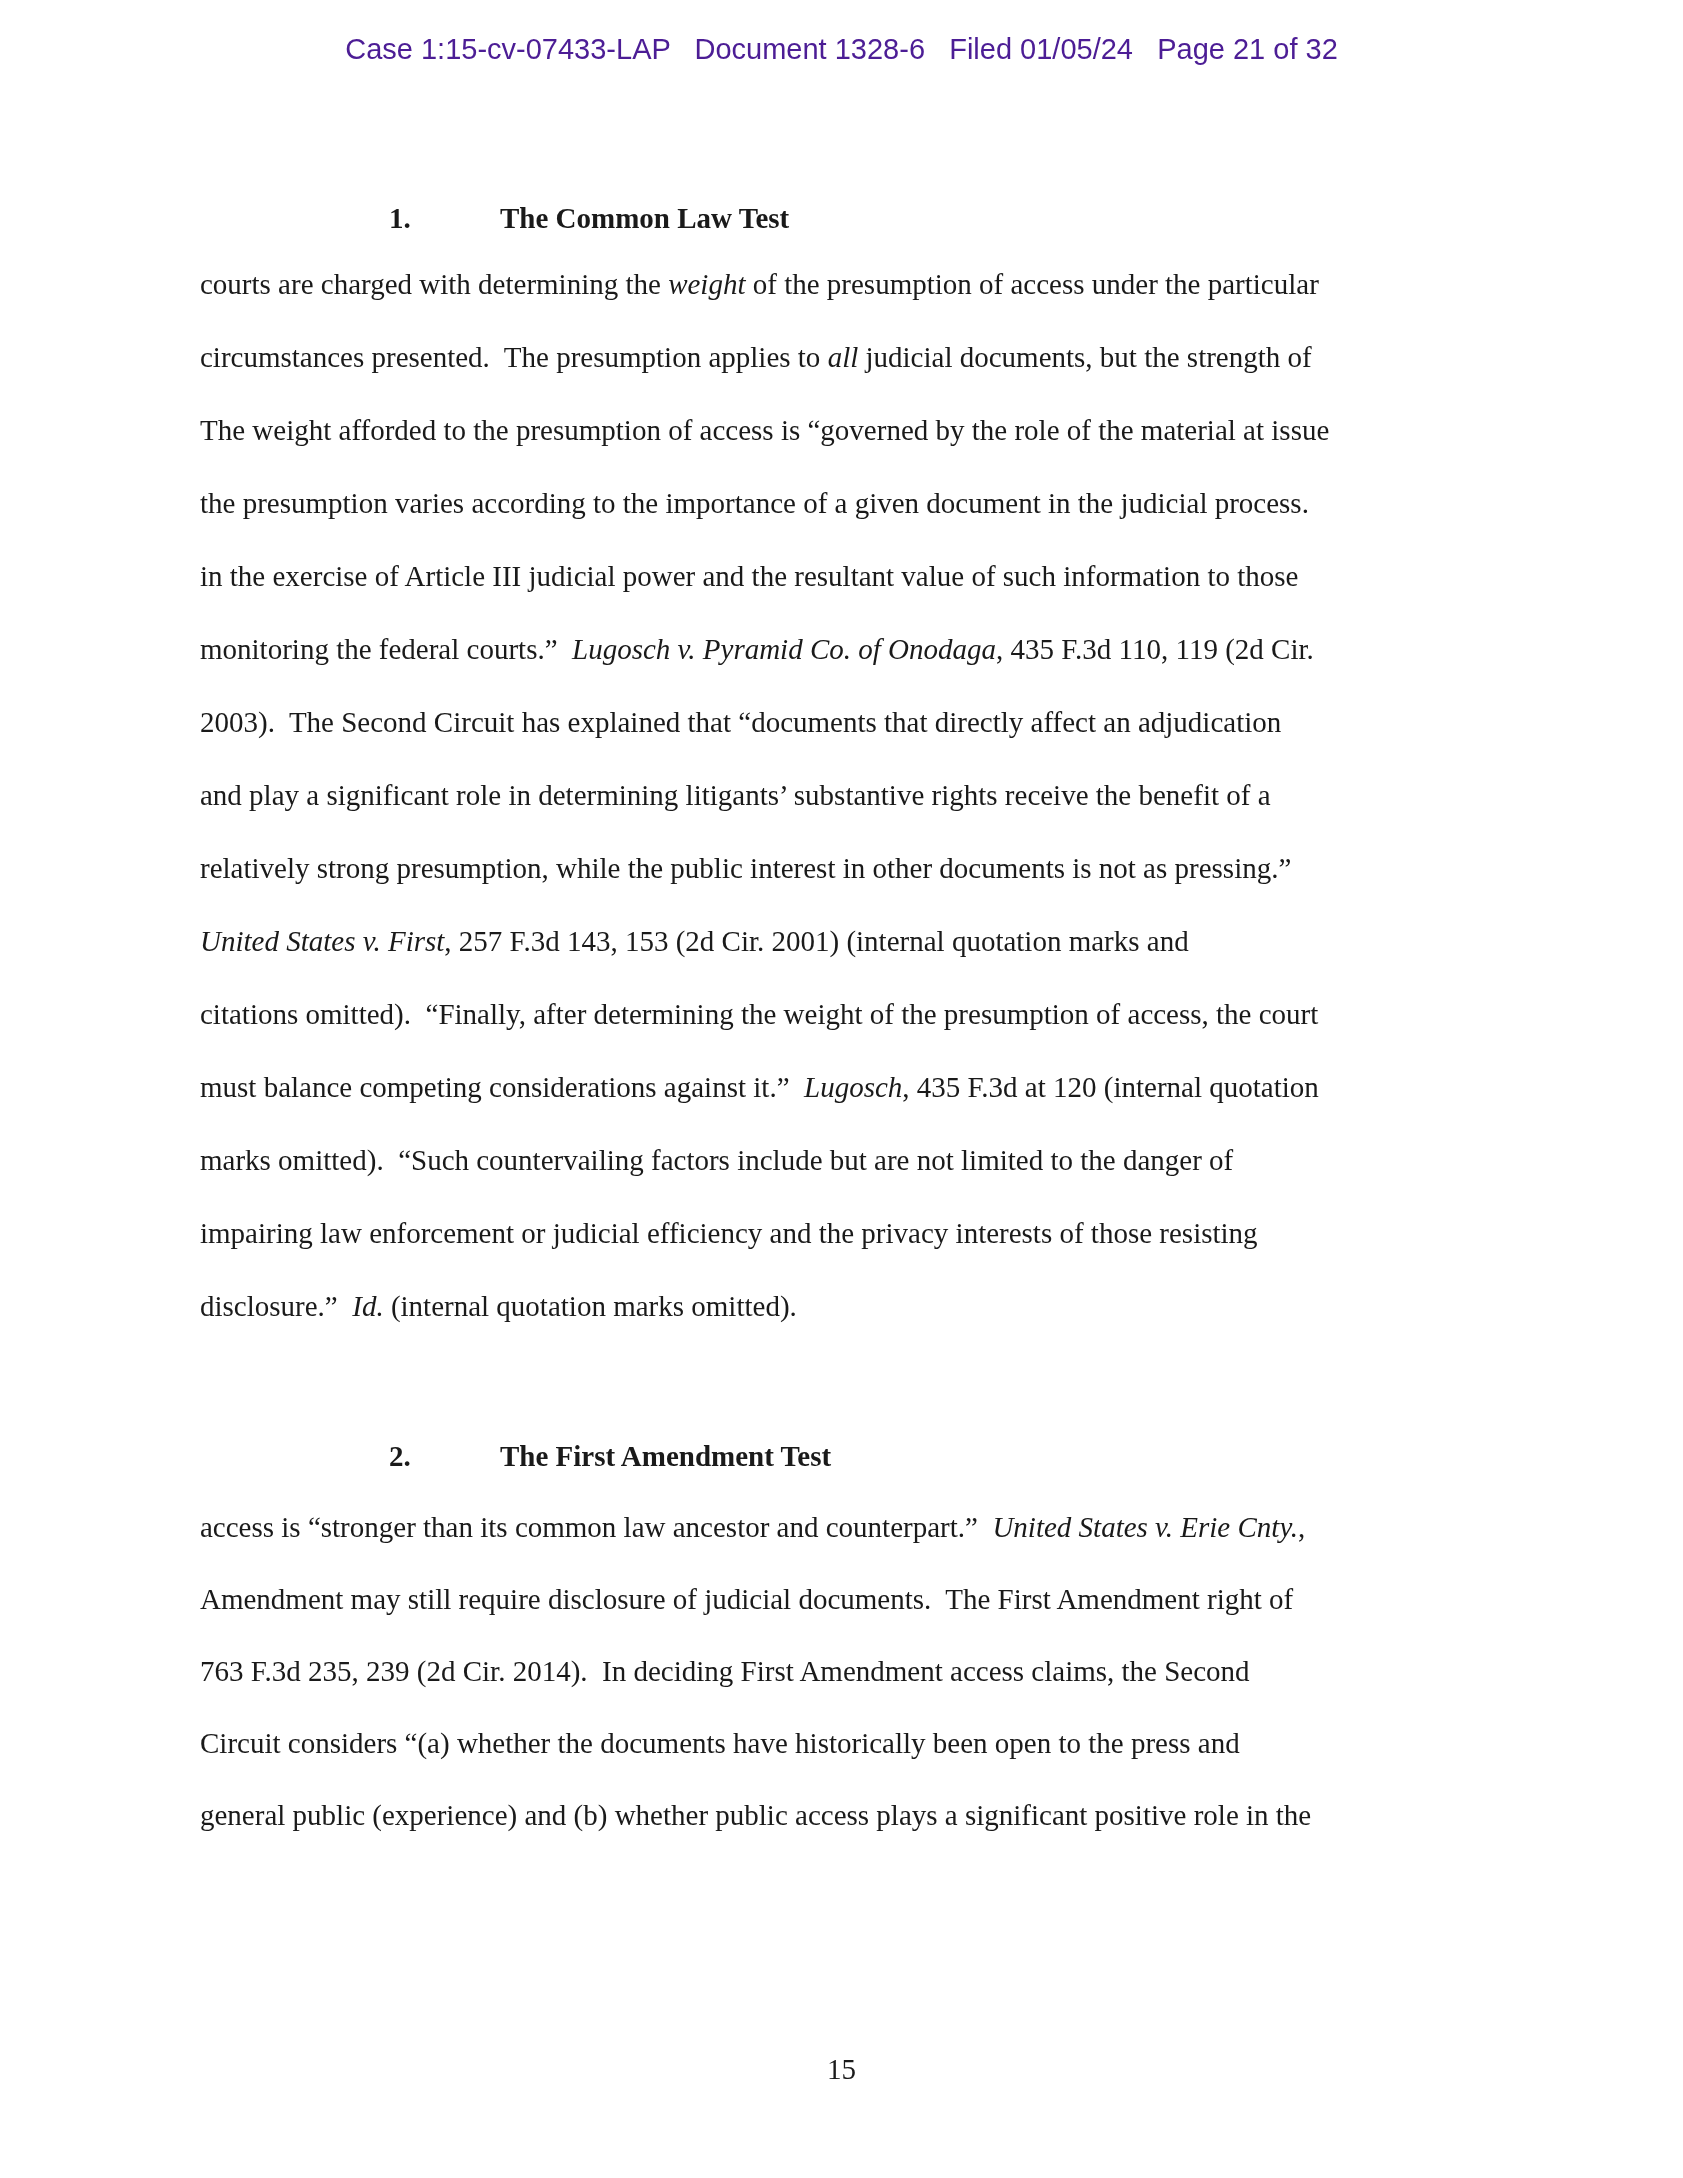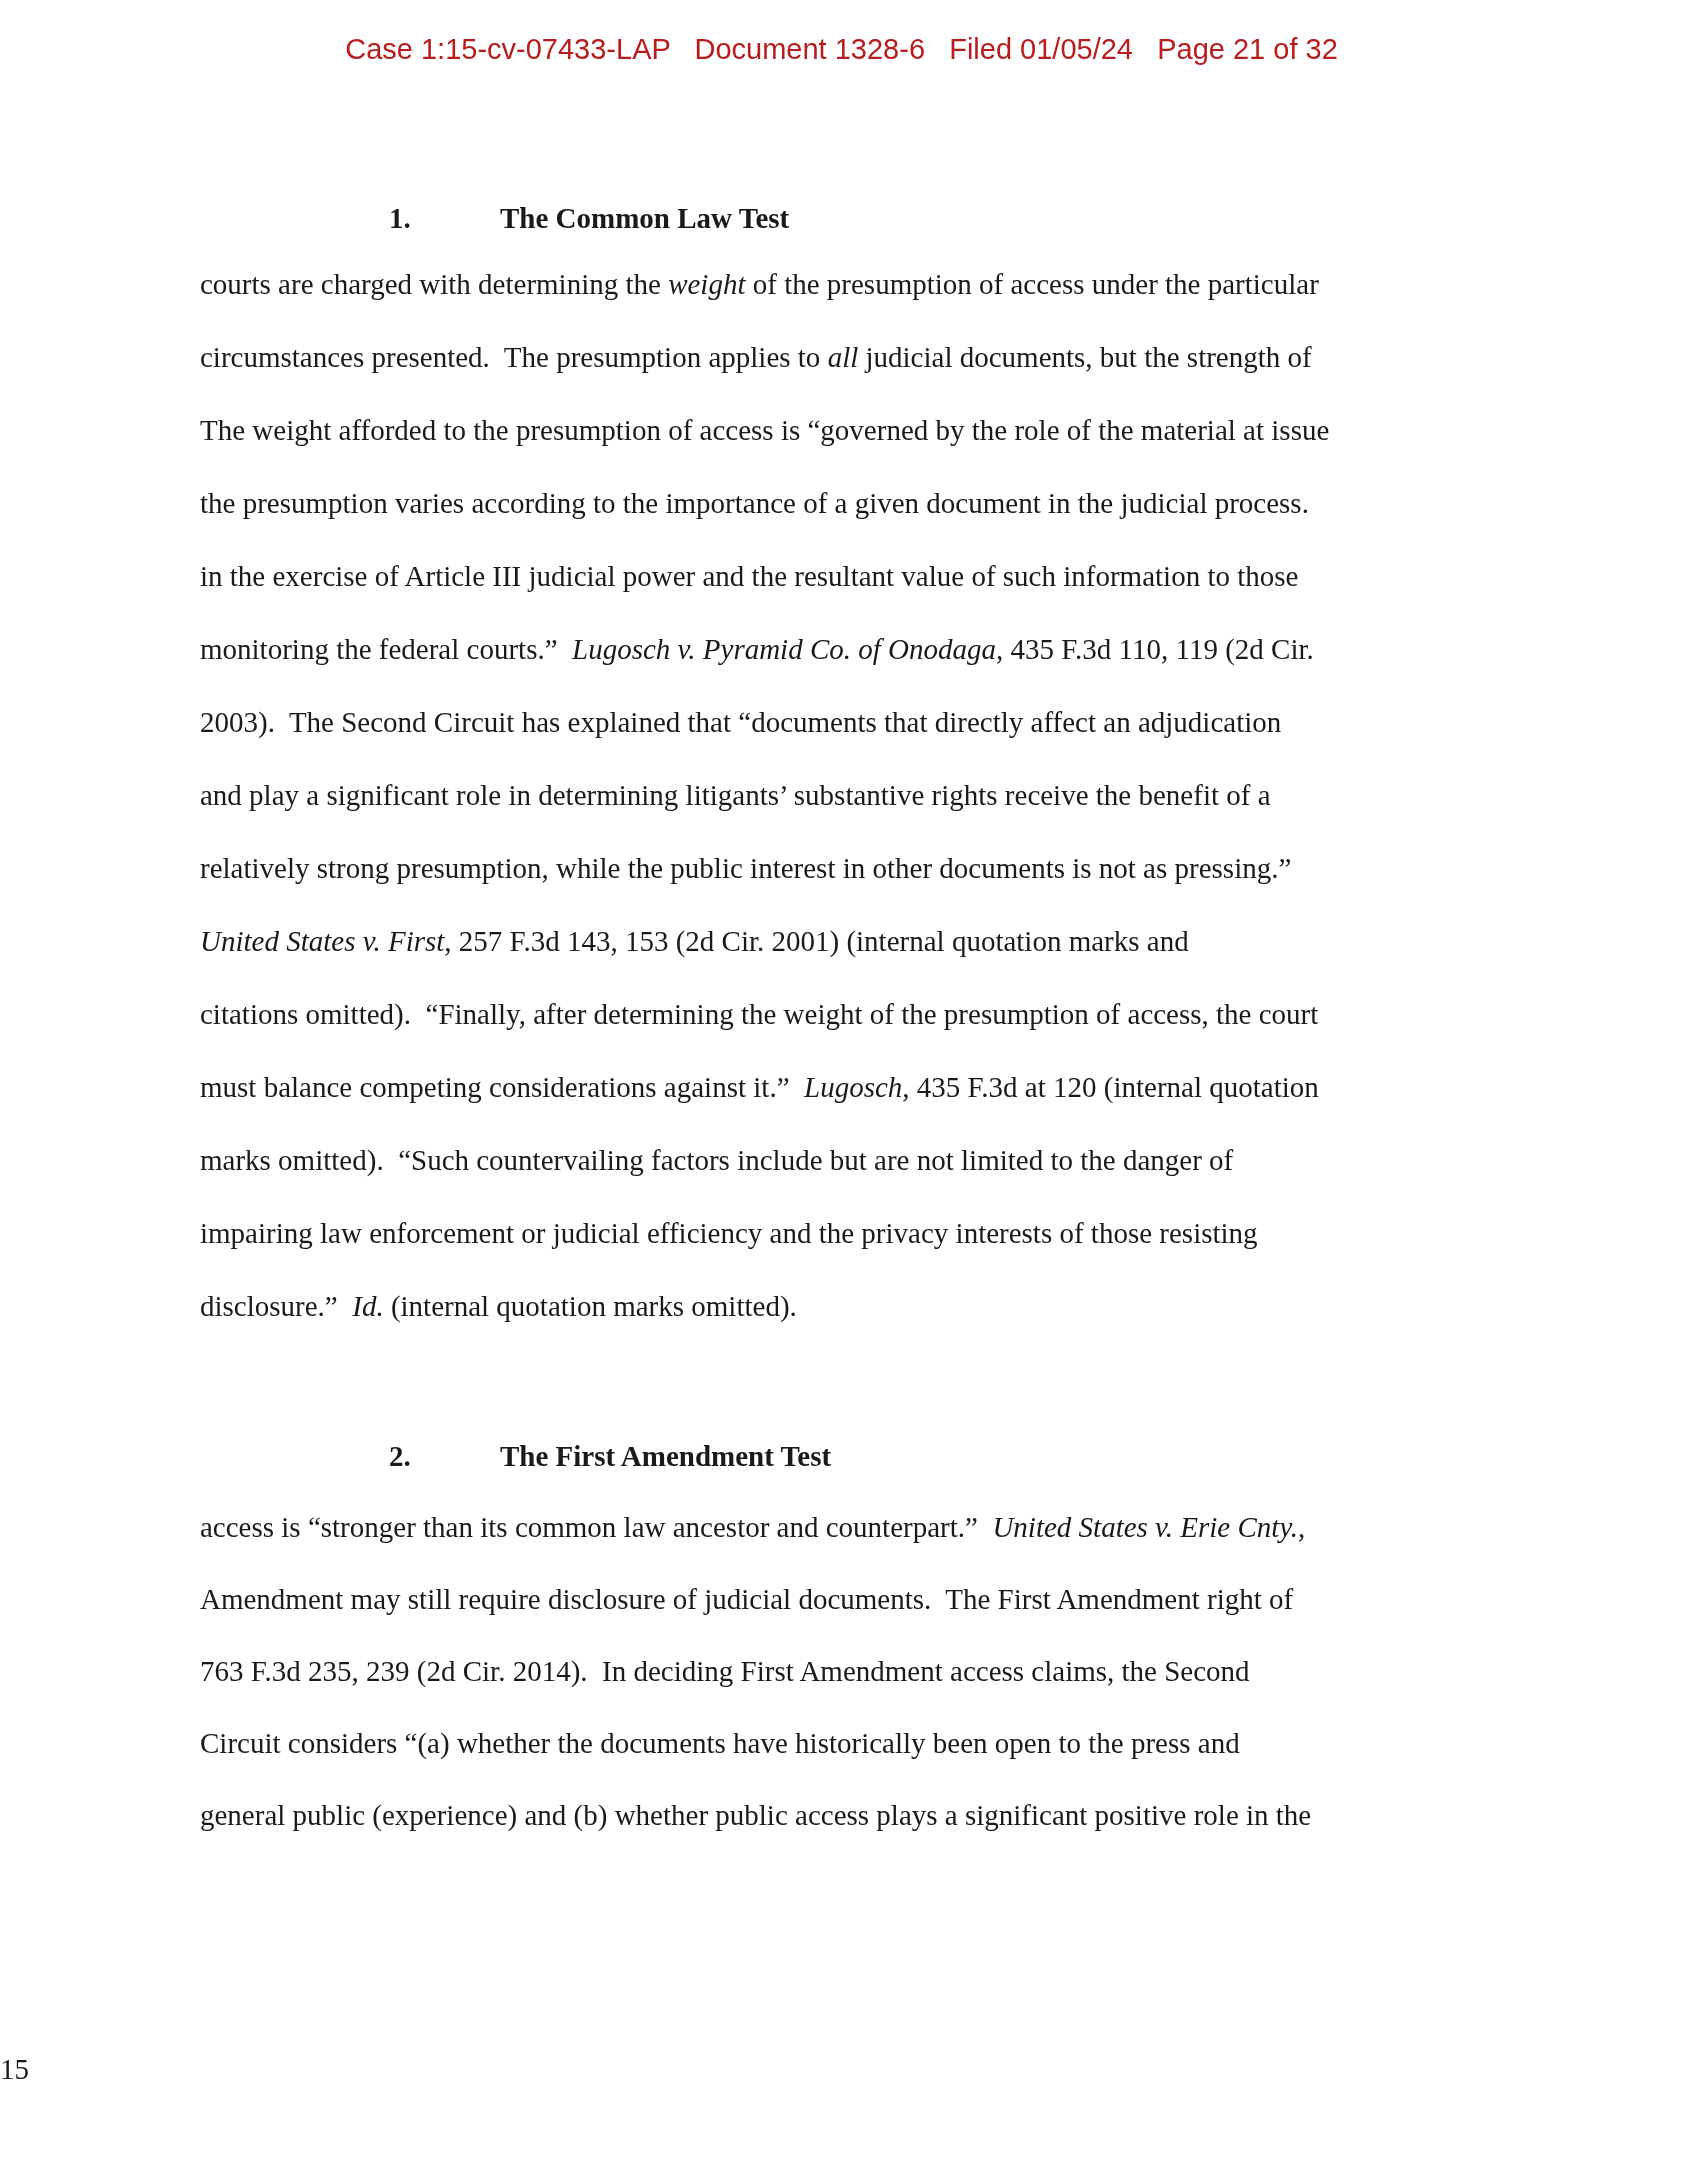--- a/index.html
+++ b/index.html
@@ -13,21 +13,21 @@
     color:#1a1a1a;
   }
   .header{
     position:absolute;
     top:33px;
     left:0;
     width:1683px;
     text-align:center;
     font-family:"Liberation Sans","DejaVu Sans",sans-serif;
     font-size:29px;
-    color:#b91c1c;
+    color:#4c1d95;
     white-space:pre;
   }
   .heading{
     position:absolute;
     left:0;
     width:1683px;
     font-weight:bold;
     font-size:29px;
     line-height:38px;
   }
@@ -46,21 +46,21 @@
   .s2{top:1491px;}
   .s2 .line{height:72px;line-height:72px;}
   .line{white-space:pre;}
   .line.indent{padding-left:97px;}
   .it{font-style:italic;}
   .footer{
     position:absolute;
     top:2033px;
     left:0;
     width:1683px;
-    text-align:left;
+    text-align:center;
     font-size:29px;
     line-height:73px;
   }
 </style>
 </head>
 <body>
 
 <div class="page">
 
   <div class="header">Case 1:15-cv-07433-LAP   Document 1328-6   Filed 01/05/24   Page 21 of 32</div>

